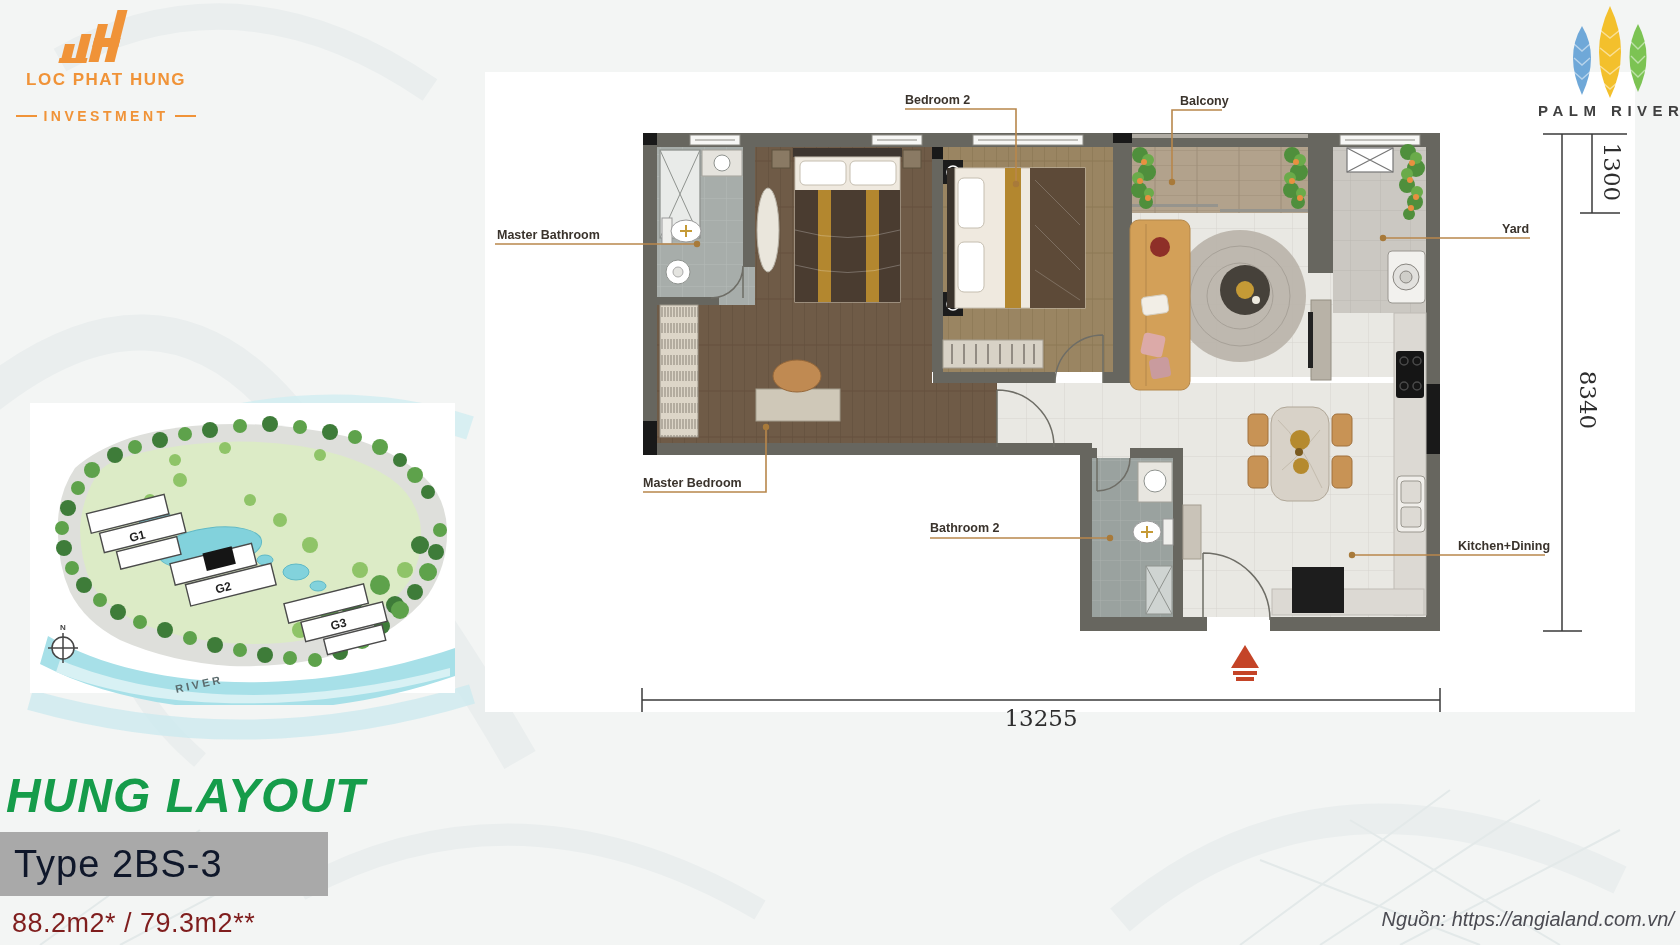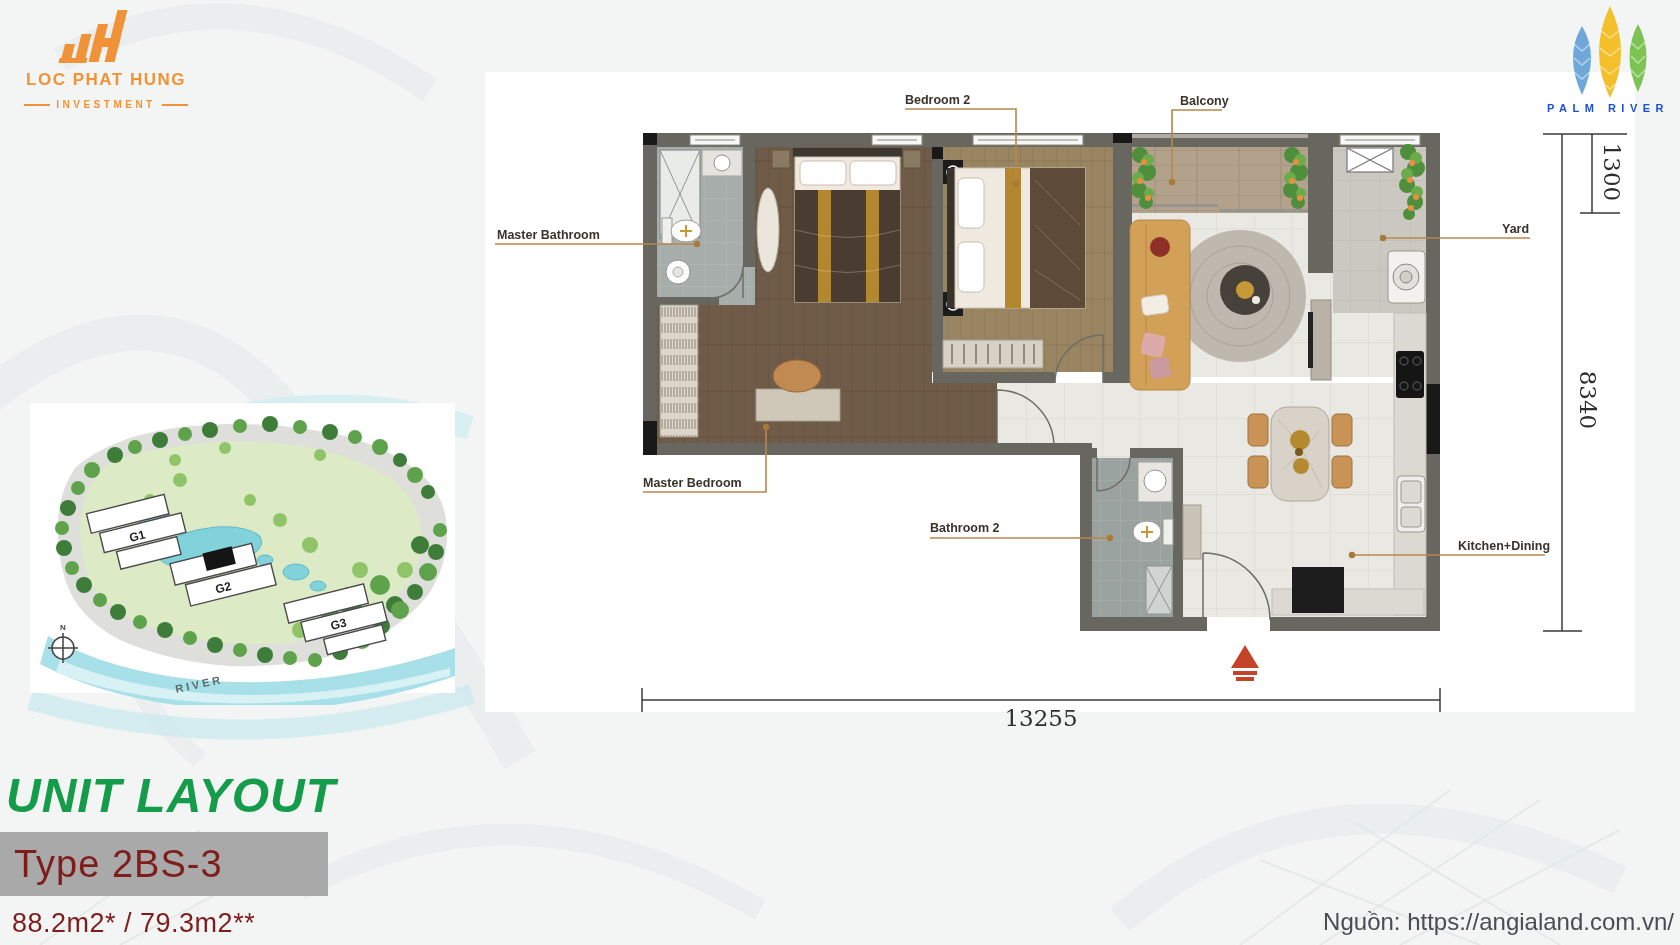--- a/index.html
+++ b/index.html
@@ -5,32 +5,32 @@
   html,body{margin:0;padding:0;background:#e8eaea;}
   .slide{position:relative;width:1680px;height:945px;background:#f3f5f4;overflow:hidden;
          font-family:"Liberation Sans",sans-serif;}
   svg{display:block;}
   .abs{position:absolute;}
 
   
   .lph-logo{left:16px;top:8px;width:180px;}
   .lph-name{color:#f09338;font-weight:bold;font-size:17px;letter-spacing:1.5px;text-align:center;margin-top:4px;}
   .lph-sub{display:flex;align-items:center;justify-content:center;gap:6px;color:#f09338;
-           font-size:10px;font-weight:bold;letter-spacing:3.5px;margin-top:9px;}
+           font-size:14px;font-weight:bold;letter-spacing:3.5px;margin-top:18px;}
   .lph-sub::before,.lph-sub::after{content:"";display:block;width:26px;height:2px;background:#f09338;}
   .palm-logo{left:1538px;top:4px;width:140px;text-align:center;}
-  .palm-name{color:#1d4ed8;font-weight:bold;font-size:11px;letter-spacing:5.5px;margin-top:2px;white-space:nowrap;}
+  .palm-name{color:#404040;font-weight:bold;font-size:15px;letter-spacing:5.5px;margin-top:2px;white-space:nowrap;}
 
   
   .unit-title{left:6px;top:768px;color:#159c4a;font-size:48px;font-weight:bold;font-style:italic;
               letter-spacing:1px;white-space:nowrap;}
   .type-box{left:0;top:832px;width:328px;height:64px;background:#a9a9a9;display:flex;align-items:center;}
-  .type-box span{color:#7f1d1d;font-size:38px;font-weight:400;letter-spacing:1px;padding-left:14px;}
+  .type-box span{color:#0f172a;font-size:38px;font-weight:400;letter-spacing:1px;padding-left:14px;}
   .area-text{left:12px;top:908px;color:#7f1d1d;font-size:27px;letter-spacing:.5px;white-space:nowrap;}
-  .source-text{right:6px;top:908px;color:#4b4b52;font-size:24px;white-space:nowrap;}
+  .source-text{right:6px;top:908px;color:#4b4b52;font-size:20px;font-style:italic;white-space:nowrap;}
 
   
   text.plabel{font-family:"Liberation Sans",sans-serif;font-size:12.5px;font-weight:bold;fill:#3a332c;}
   text.pdim{font-family:"DejaVu Serif",serif;font-size:23px;fill:#2e2e2e;}
   text.smap{font-family:"Liberation Sans",sans-serif;font-weight:bold;}
 </style>
 </head>
 <body>
 
 <div class="slide">
@@ -509,21 +509,21 @@
       <path d="M100,20 Q117,52 100,88 Q83,52 100,20 Z" fill="#7cc353"></path>
       <g stroke="#ffffff" stroke-width="1.4" fill="none" opacity="0.5">
         <path d="M36,40 L44,47 L52,40 M36,54 L44,61 L52,54 M36,68 L44,75 L52,68"></path>
         <path d="M62,26 L72,34 L82,26 M62,44 L72,52 L82,44 M62,62 L72,70 L82,62 M64,78 L72,85 L80,78"></path>
         <path d="M93,38 L100,45 L107,38 M93,52 L100,59 L107,52 M93,66 L100,73 L107,66"></path>
       </g>
     </svg>
     <div class="palm-name">PALM RIVER</div>
   </div>
 
-  <div class="abs unit-title">UNIT LAYOUT</div>
+  <div class="abs unit-title">HUNG LAYOUT</div>
   <div class="abs type-box">
     <span>Type 2BS-3</span>
   </div>
   <div class="abs area-text">88.2m2* / 79.3m2**</div>
 
   <div class="abs source-text">Nguồn: https://angialand.com.vn/</div>
 
 </div>
 
 </body></html>

